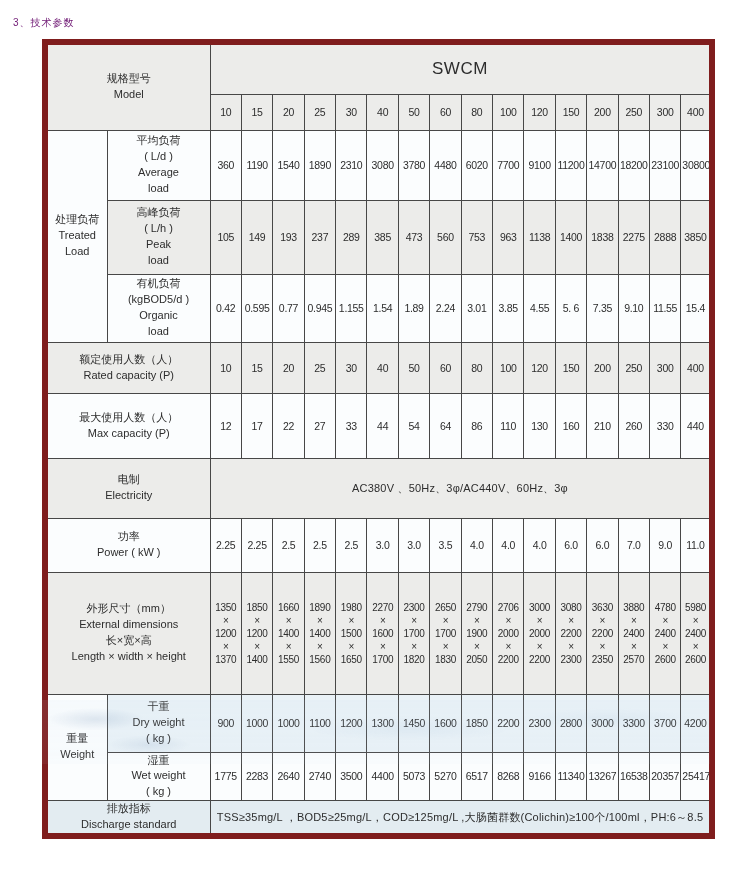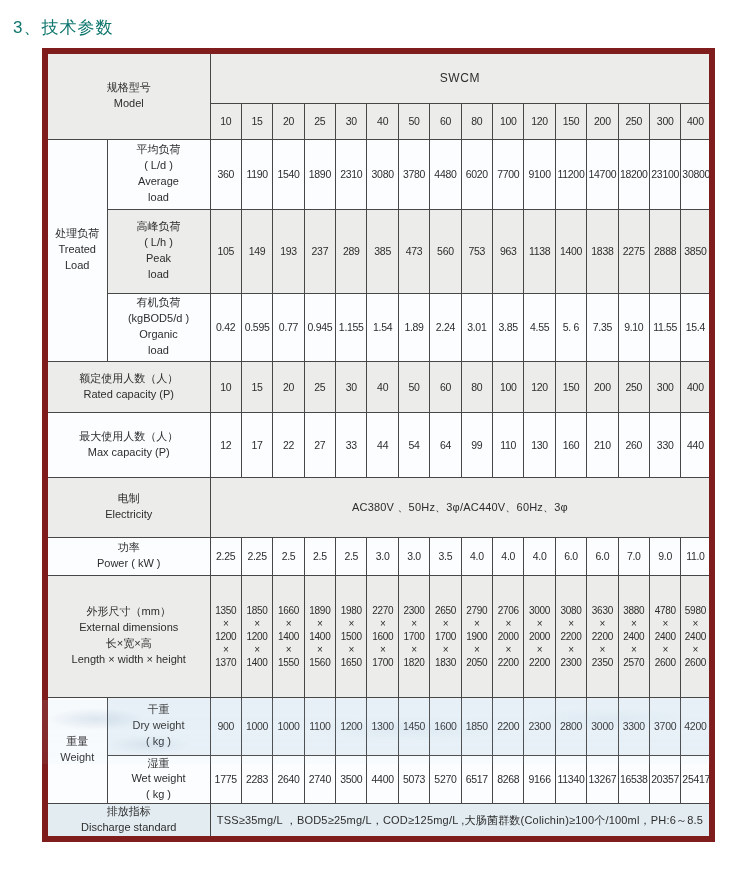--- a/index.html
+++ b/index.html
@@ -2,42 +2,42 @@
 <html><head>
 <meta charset="utf-8">
 <style>
   html,body{margin:0;padding:0;}
   body{
     width:749px;height:875px;background:#ffffff;position:relative;
     font-family:"Liberation Sans","DejaVu Sans",sans-serif;
     -webkit-font-smoothing:antialiased;
   }
   .page{padding:16px 0 0 12px;position:relative;}
-  .title{font-size:17px;color:#0f766e;margin:0 0 9px 1px;letter-spacing:1px;}
+  .title{font-size:10px;color:#701a75;margin:0 0 9px 1px;letter-spacing:1px;}
   table{
     border-collapse:collapse;table-layout:fixed;width:668px;
     margin-left:30px;border:6px solid #7f1d1d;
   }
   td{
     border:1px solid #474747;text-align:center;vertical-align:middle;
     padding:0 1px;color:#2d2d2d;overflow:hidden;
   }
   .bg-g{background:var(--row-gray,#ececea);}
   .bg-w{background:var(--row-light,#fbfdfe);}
   .bg-b{background:var(--row-blue,#e3ecf1);}
   .bg-dry{background:var(--row-dry,#eaf2f7);}
   .lbl{white-space:pre-line;font-size:11px;line-height:1.45;}
   .num{font-size:10.5px;letter-spacing:-0.3px;}
-  .brand{font-size:12px;letter-spacing:0.6px;}
+  .brand{font-size:17px;letter-spacing:0.6px;}
   .wide{font-size:11px;letter-spacing:0.2px;}
   .dims-cell{white-space:pre-line;font-size:10px;line-height:1.3;letter-spacing:-0.3px;margin-left:17px;}
   .r-swcm{height:52px}.r-models{height:36px}
-  .r-avg{height:70px}.r-peak{height:84px}.r-organic{height:68px}
+  .r-avg{height:70px}.r-peak{height:74px}.r-organic{height:68px}
   .r-rated{height:51px}.r-max{height:65px}
-  .r-elec{height:60px}.r-power{height:38px}
+  .r-elec{height:60px}.r-power{height:54px}
   .r-dims{height:122px}
   .r-dry{height:58px}.r-wet{height:46px}
   .r-discharge{height:27px}
   .c-group{width:62px}.c-sub{width:103px}.c-d{width:31.4px}
   
   .watermark{
     position:absolute;left:42px;top:700px;width:668px;height:64px;
     pointer-events:none;z-index:3;opacity:.55;
     background:
       radial-gradient(ellipse 70px 16px at 8% 30%, rgba(88,124,168,.30), transparent 70%),
@@ -193,21 +193,21 @@
         <td colspan="2" class="lbl bg-w">最大使用人数（人）
 Max capacity (P)</td>
       <td class="num bg-w">12</td>
           <td class="num bg-w">17</td>
           <td class="num bg-w">22</td>
           <td class="num bg-w">27</td>
           <td class="num bg-w">33</td>
           <td class="num bg-w">44</td>
           <td class="num bg-w">54</td>
           <td class="num bg-w">64</td>
-          <td class="num bg-w">99</td>
+          <td class="num bg-w">86</td>
           <td class="num bg-w">110</td>
           <td class="num bg-w">130</td>
           <td class="num bg-w">160</td>
           <td class="num bg-w">210</td>
           <td class="num bg-w">260</td>
           <td class="num bg-w">330</td>
           <td class="num bg-w">440</td>
         </tr>
 
       <tr class="r-elec">

